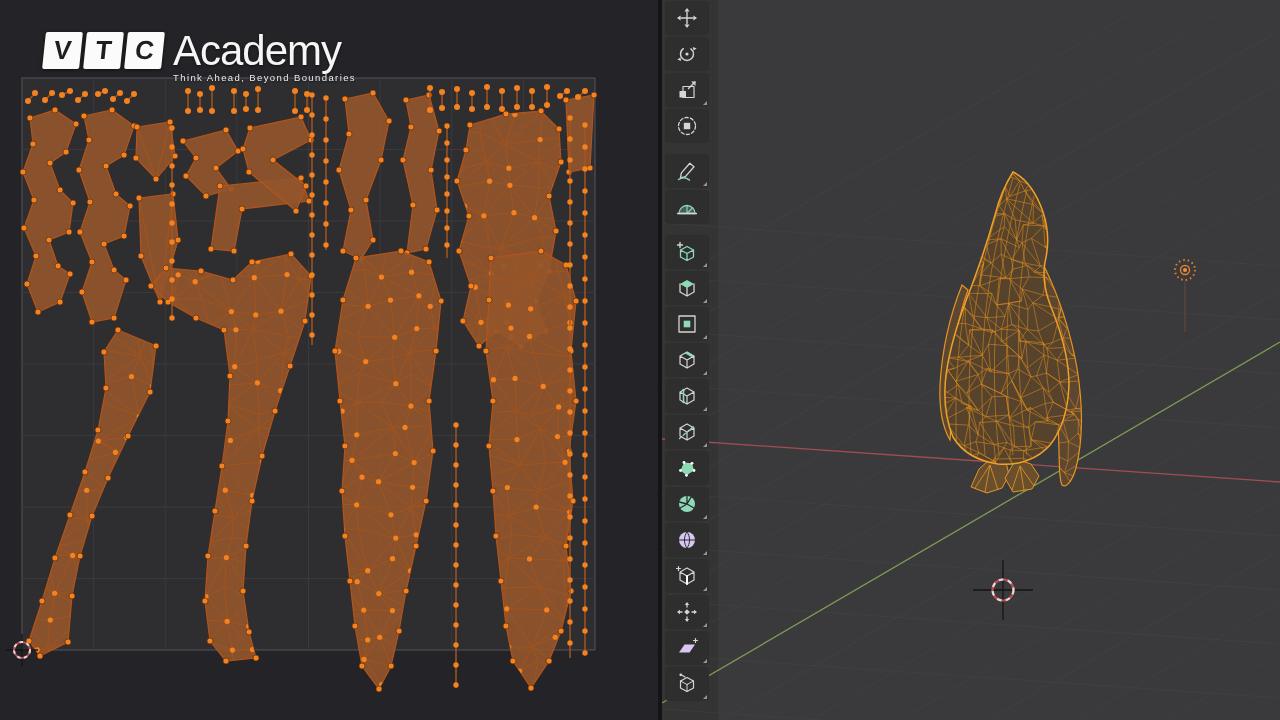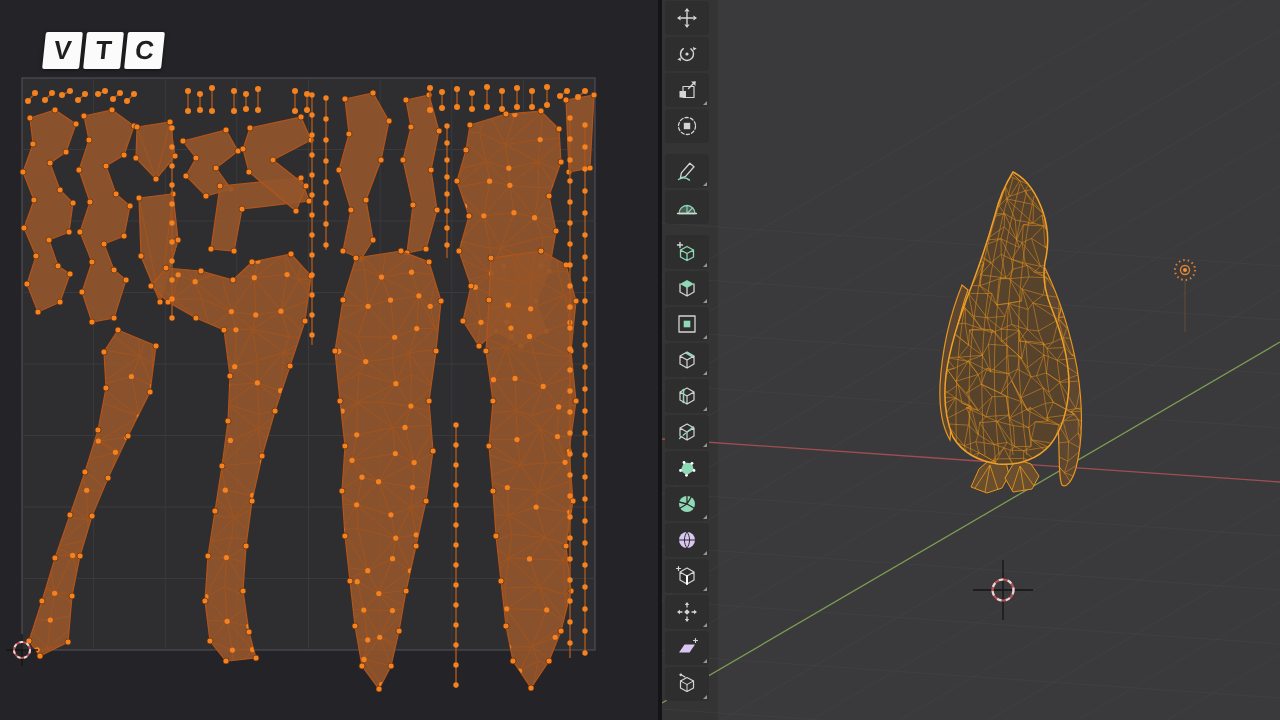--- a/index.html
+++ b/index.html
@@ -1018,14 +1018,18 @@
         <span class="corner"></span>
       </button>
     </div>
 
   <div id="logo">
     <div class="boxes">
       <span class="box">V</span>
       <span class="box">T</span>
       <span class="box">C</span>
     </div>
+    <div class="brandwrap">
+      <span class="brand">Academy</span>
+      <span class="tagline">Think Ahead, Beyond Boundaries</span>
+    </div>
   </div>
 </div>
 
 </body></html>

